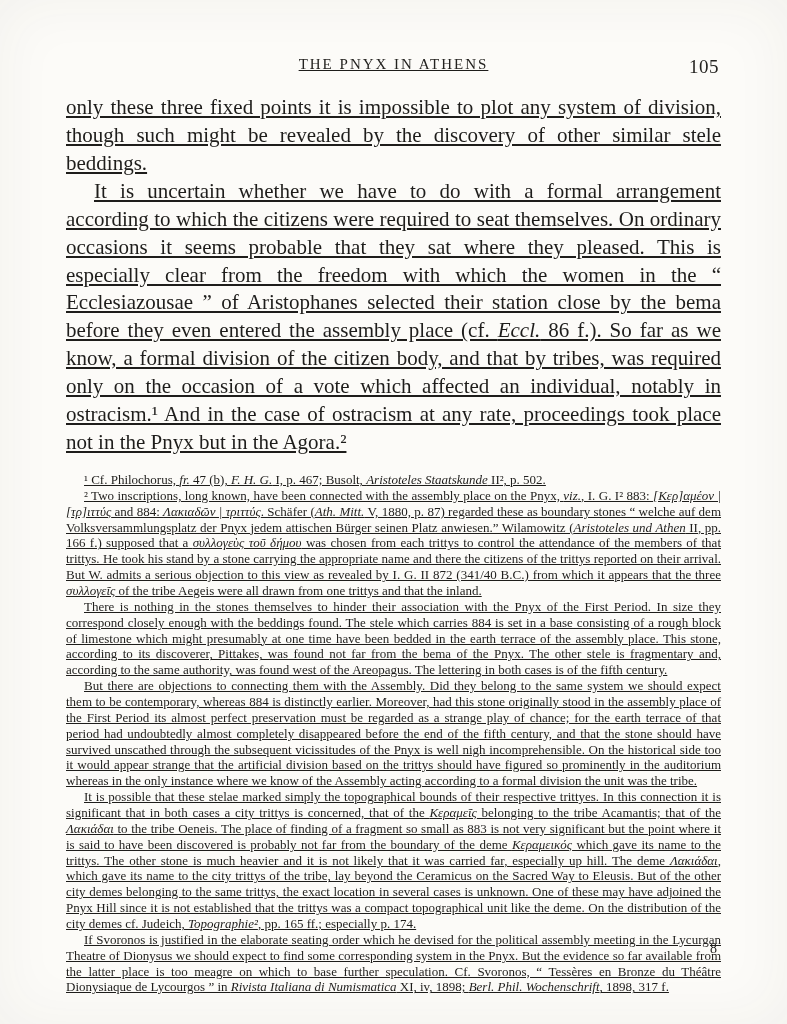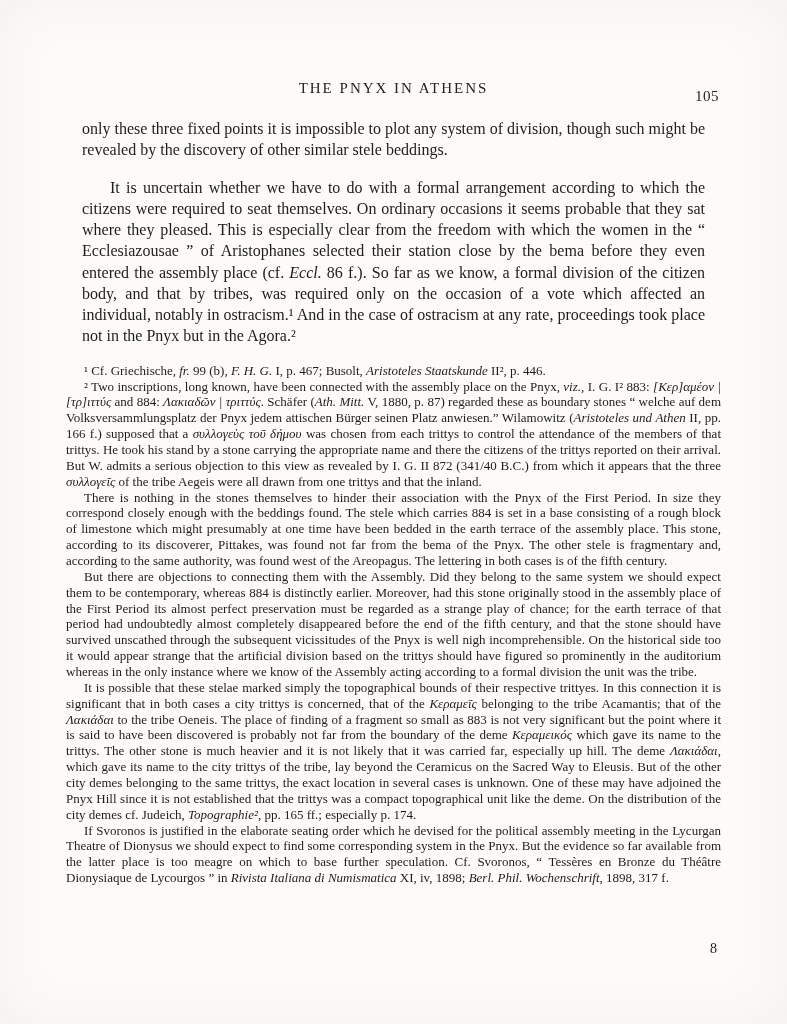--- a/index.html
+++ b/index.html
@@ -6,41 +6,42 @@
   body {
     width: 787px; height: 1024px;
     background: #fcfbf8;
     font-family: "Liberation Serif", serif;
     color: #1e1d1b;
     position: relative;
     overflow: hidden;
   }
   .page {
     position: absolute; inset: 0;
-    padding: 80px 66px 0 66px;
+    padding: 56px 66px 0 66px;
     box-sizing: border-box;
     box-shadow: inset 0 0 60px rgba(60,55,45,0.05);
+    text-decoration: underline;
   }
   .running-head {
     position: relative;
     text-align: center;
     font-size: 15px;
     letter-spacing: 2px;
     height: 20px;
     margin-bottom: 18px;
     color: #242320;
   }
   .head-folio {
-    position: absolute; right: 2px; top: 8px;
+    position: absolute; right: 2px; top: 0;
     letter-spacing: 0.5px;
-    font-size: 15px;
+    font-size: 19px;
   }
   .body-text p {
-    margin: 16px;
-    font-size: 16px;
+    margin: 0;
+    font-size: 21px;
     line-height: 1.33;
     text-align: justify;
   }
   .body-text p.indent { text-indent: 28px; }
   .footnotes { margin-top: 15px; }
   .footnotes p {
     margin: 0;
     font-size: 13px;
     line-height: 1.22;
     text-align: justify;
@@ -62,21 +63,21 @@
     <span class="head-title">THE PNYX IN ATHENS</span>
     <span class="head-folio">105</span>
   </header>
 
   <section class="body-text">
       <p><span>only these three fixed points it is impossible to plot any system of division, though such might be revealed by the discovery of other similar stele beddings.</span></p>
       <p class="indent"><span>It is uncertain whether we have to do with a formal arrangement according to which the citizens were required to seat themselves.  On ordinary occasions it seems probable that they sat where they pleased.  This is especially clear from the freedom with which the women in the “ Ecclesiazousae ” of Aristophanes selected their station close by the bema before they even entered the assembly place (cf. </span><span class="ital">Eccl.</span><span> 86 f.).  So far as we know, a formal division of the citizen body, and that by tribes, was required only on the occasion of a vote which affected an individual, notably in ostracism.¹  And in the case of ostracism at any rate, proceedings took place not in the Pnyx but in the Agora.²</span></p>
     </section>
 
   <section class="footnotes">
-      <p class="indent"><span>¹ Cf. Griechische, </span><span class="ital">fr.</span><span> 99 (b), </span><span class="ital">F. H. G.</span><span> I, p. 467;  Busolt, </span><span class="ital">Aristoteles Staatskunde</span><span> II², p. 446.</span></p>
+      <p class="indent"><span>¹ Cf. Philochorus, </span><span class="ital">fr.</span><span> 47 (b), </span><span class="ital">F. H. G.</span><span> I, p. 467;  Busolt, </span><span class="ital">Aristoteles Staatskunde</span><span> II², p. 502.</span></p>
       <p class="indent"><span>² Two inscriptions, long known, have been connected with the assembly place on the Pnyx, </span><span class="ital">viz.</span><span>, I. G. I² 883: </span><span class="ital">[Κερ]αμέον | [τρ]ιττύς</span><span> and 884: </span><span class="ital">Λακιαδῶν | τριττύς</span><span>.  Schäfer (</span><span class="ital">Ath. Mitt.</span><span> V, 1880, p. 87) regarded these as boundary stones “ welche auf dem Volksversammlungsplatz der Pnyx jedem attischen Bürger seinen Platz anwiesen.”  Wilamowitz (</span><span class="ital">Aristoteles und Athen</span><span> II, pp. 166 f.) supposed that a </span><span class="ital">συλλογεὺς τοῦ δήμου</span><span> was chosen from each trittys to control the attendance of the members of that trittys.  He took his stand by a stone carrying the appropriate name and there the citizens of the trittys reported on their arrival.  But W. admits a serious objection to this view as revealed by I. G. II 872 (341/40 B.C.) from which it appears that the three </span><span class="ital">συλλογεῖς</span><span> of the tribe Aegeis were all drawn from one trittys and that the inland.</span></p>
       <p class="indent"><span>There is nothing in the stones themselves to hinder their association with the Pnyx of the First Period.  In size they correspond closely enough with the beddings found.  The stele which carries 884 is set in a base consisting of a rough block of limestone which might presumably at one time have been bedded in the earth terrace of the assembly place.  This stone, according to its discoverer, Pittakes, was found not far from the bema of the Pnyx.  The other stele is fragmentary and, according to the same authority, was found west of the Areopagus.  The lettering in both cases is of the fifth century.</span></p>
       <p class="indent"><span>But there are objections to connecting them with the Assembly.  Did they belong to the same system we should expect them to be contemporary, whereas 884 is distinctly earlier.  Moreover, had this stone originally stood in the assembly place of the First Period its almost perfect preservation must be regarded as a strange play of chance; for the earth terrace of that period had undoubtedly almost completely disappeared before the end of the fifth century, and that the stone should have survived unscathed through the subsequent vicissitudes of the Pnyx is well nigh incomprehensible.  On the historical side too it would appear strange that the artificial division based on the trittys should have figured so prominently in the auditorium whereas in the only instance where we know of the Assembly acting according to a formal division the unit was the tribe.</span></p>
       <p class="indent"><span>It is possible that these stelae marked simply the topographical bounds of their respective trittyes.  In this connection it is significant that in both cases a city trittys is concerned, that of the </span><span class="ital">Κεραμεῖς</span><span> belonging to the tribe Acamantis; that of the </span><span class="ital">Λακιάδαι</span><span> to the tribe Oeneis.  The place of finding of a fragment so small as 883 is not very significant but the point where it is said to have been discovered is probably not far from the boundary of the deme </span><span class="ital">Κεραμεικός</span><span> which gave its name to the trittys.  The other stone is much heavier and it is not likely that it was carried far, especially up hill.  The deme </span><span class="ital">Λακιάδαι</span><span>, which gave its name to the city trittys of the tribe, lay beyond the Ceramicus on the Sacred Way to Eleusis.  But of the other city demes belonging to the same trittys, the exact location in several cases is unknown.  One of these may have adjoined the Pnyx Hill since it is not established that the trittys was a compact topographical unit like the deme.  On the distribution of the city demes cf. Judeich, </span><span class="ital">Topographie²</span><span>, pp. 165 ff.; especially p. 174.</span></p>
       <p class="indent"><span>If Svoronos is justified in the elaborate seating order which he devised for the political assembly meeting in the Lycurgan Theatre of Dionysus we should expect to find some corresponding system in the Pnyx.  But the evidence so far available from the latter place is too meagre on which to base further speculation.  Cf. Svoronos, “ Tessères en Bronze du Théâtre Dionysiaque de Lycourgos ” in </span><span class="ital">Rivista Italiana di Numismatica</span><span> XI, iv, 1898; </span><span class="ital">Berl. Phil. Wochenschrift</span><span>, 1898, 317 f.</span></p>
     </section>
 
   <div class="sheet-number">8</div>
 </div>
 

